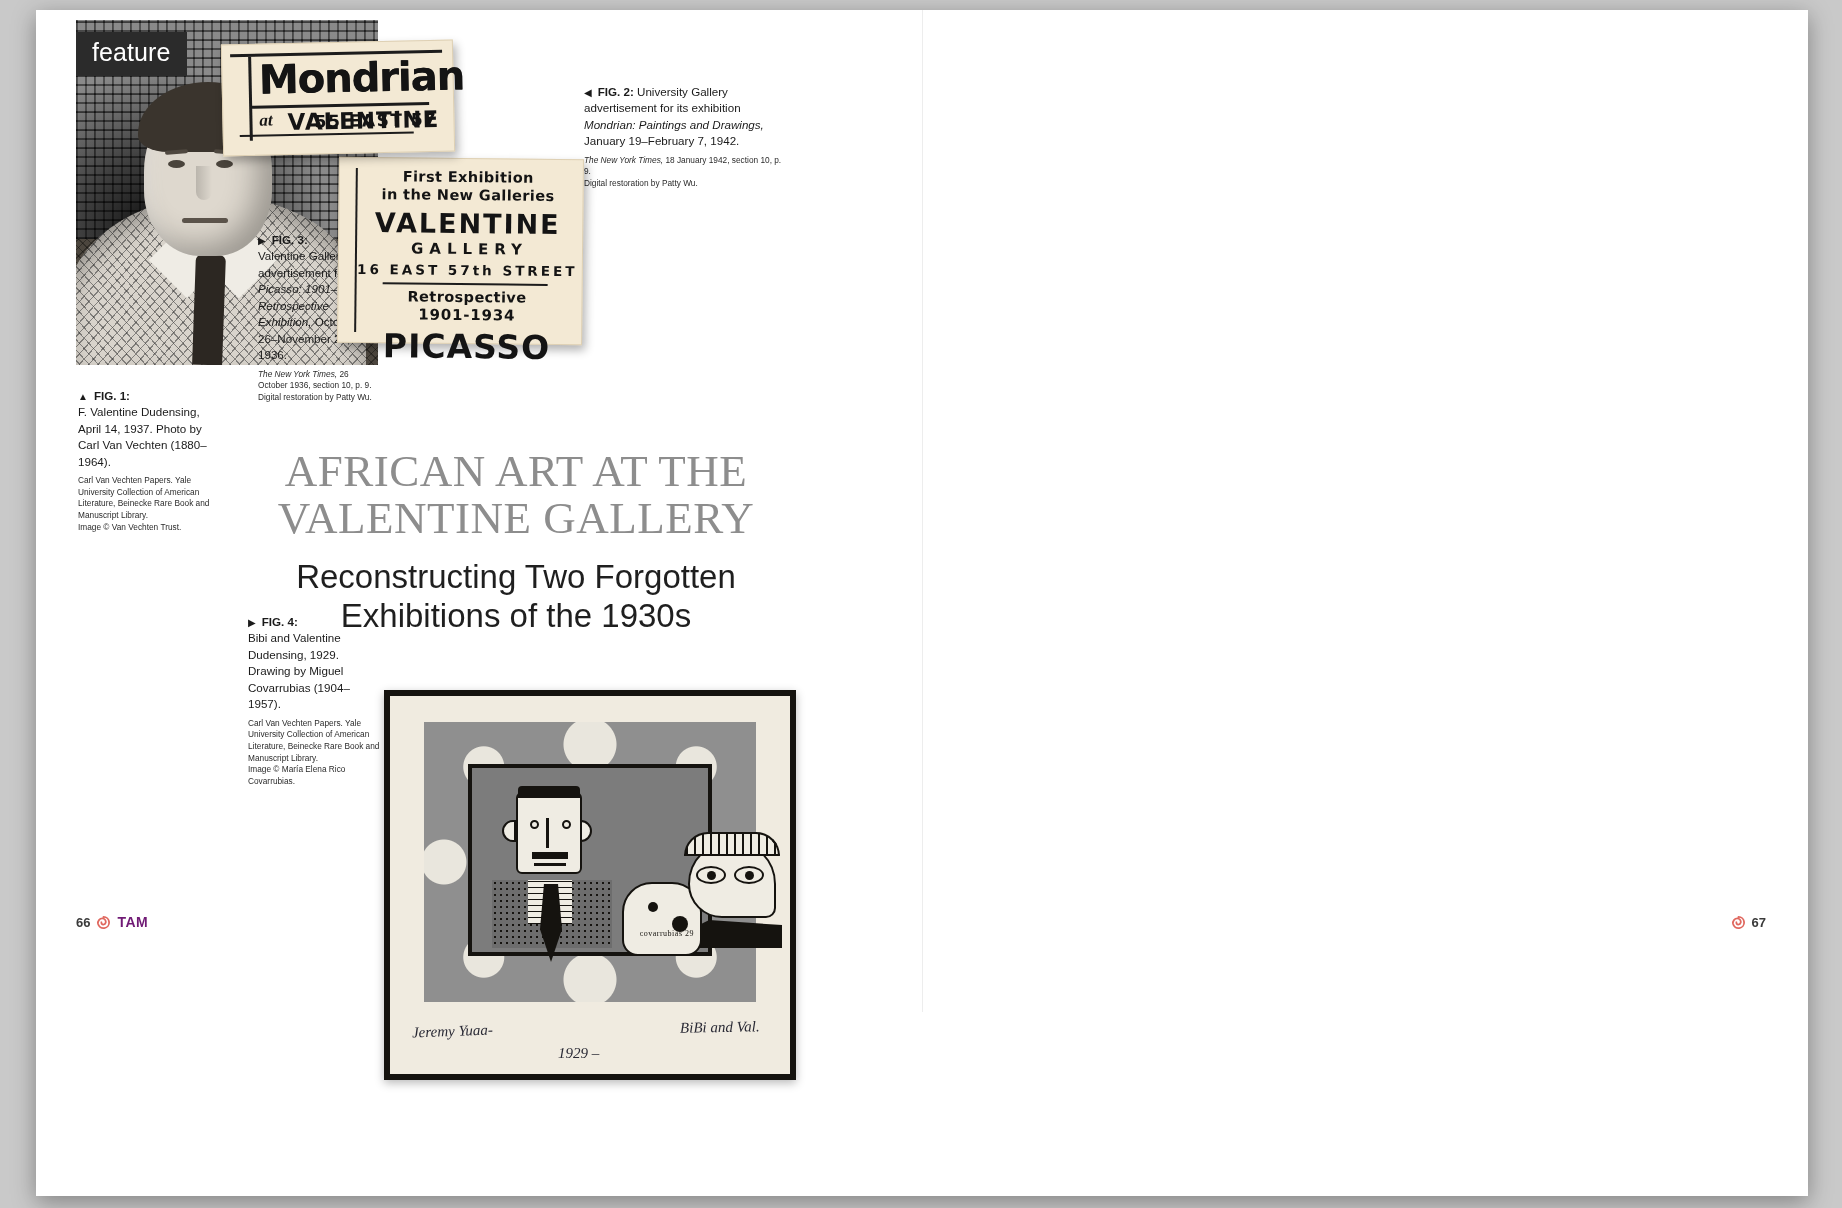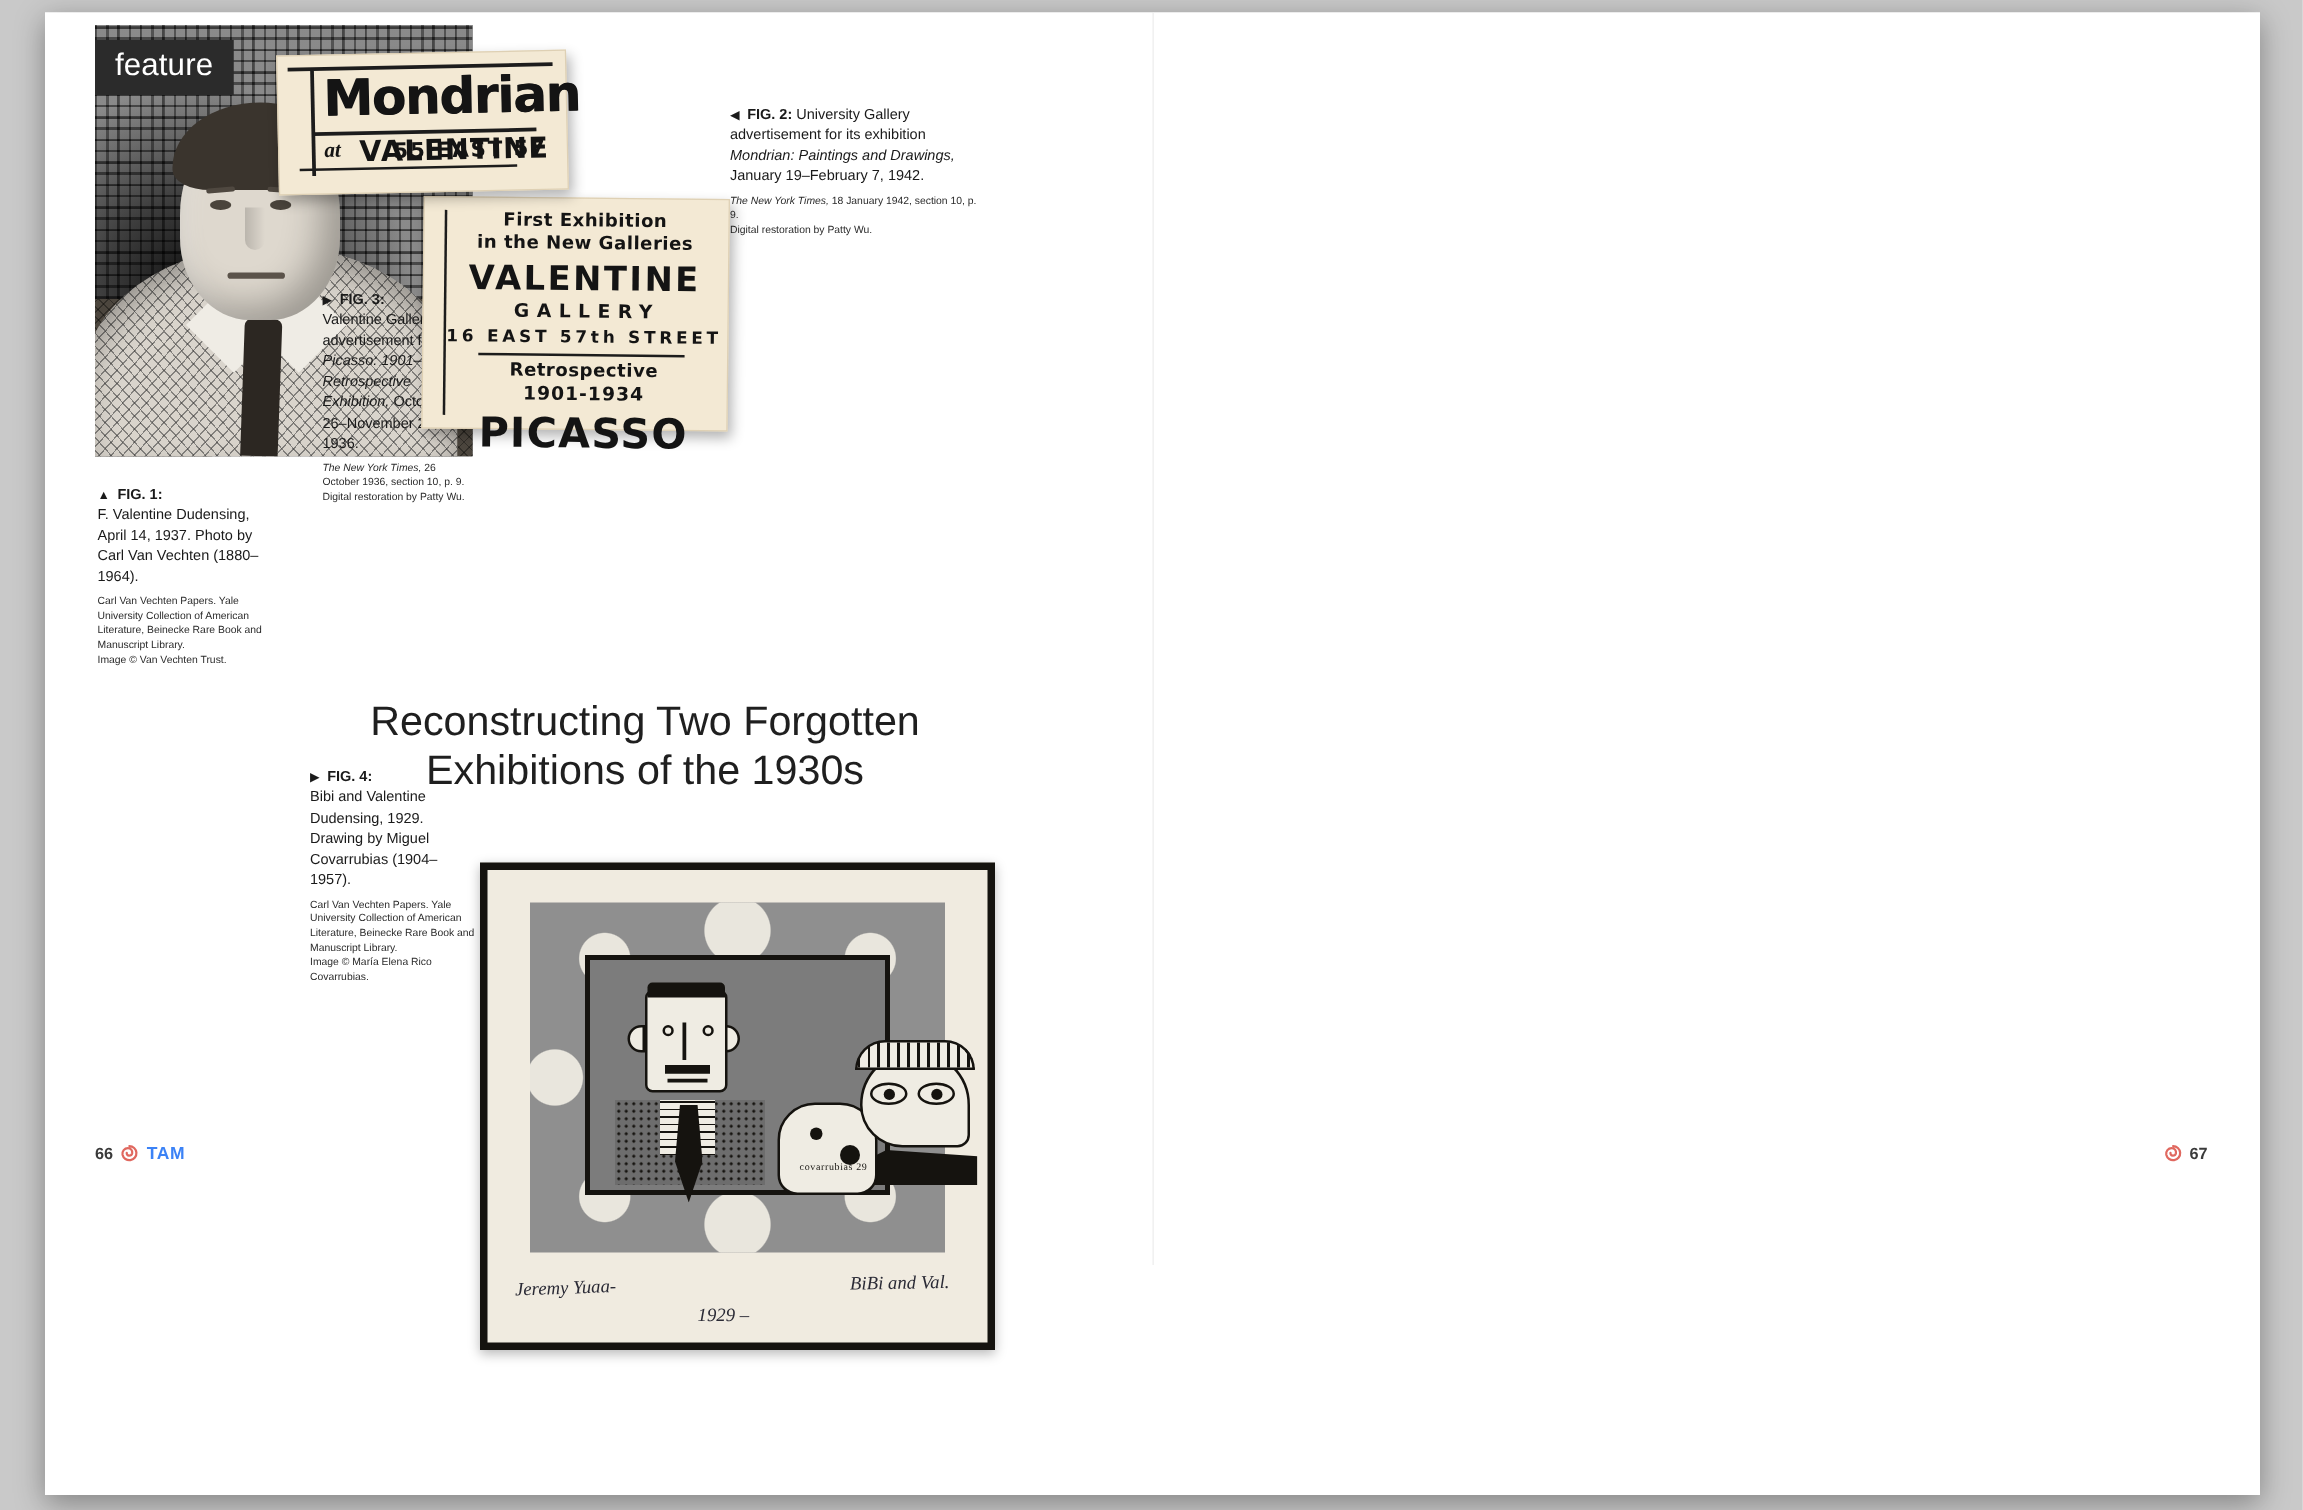--- a/index.html
+++ b/index.html
@@ -303,21 +303,21 @@
   }
   .drawing .hand-l { left: 22px; bottom: 34px; transform: rotate(-2deg); }
   .drawing .hand-r { right: 30px; bottom: 38px; transform: rotate(-1deg); }
   .drawing .hand-c { left: 168px; bottom: 12px; }
 
   
   .footer { position: absolute; bottom: 82px; display: flex; align-items: center; gap: 6px; }
   .footer-l { left: 40px; }
   .footer-r { right: 42px; }
   .folio { font-size: 13px; font-weight: bold; color: #3a3a3a; }
-  .tam { font-size: 14px; font-weight: bold; color: #3b82f6; letter-spacing: .5px; }
+  .tam { font-size: 14px; font-weight: bold; color: #701a75; letter-spacing: .5px; }
   .spiral { width: 15px; height: 15px; display: inline-block; }
 </style>
 </head>
 <body>
 
 <div class="spread">
 
   <div class="page page-left">
 
     <div class="photo">
@@ -391,20 +391,24 @@
       <div class="cap-main">
         <span class="tri">▲</span><b>FIG. 1:</b><br>
         <span>F. Valentine Dudensing, April 14, 1937. Photo by Carl Van Vechten (1880–1964).</span>
       </div>
       <div class="cap-credit">
         <span>Carl Van Vechten Papers. Yale University Collection of American Literature, Beinecke Rare Book and Manuscript Library.</span><br>
         <span>Image © Van Vechten Trust.</span>
       </div>
     </div>
 
+    <div class="title">
+      <div>AFRICAN ART AT THE</div>
+      <div>VALENTINE GALLERY</div>
+    </div>
     <div class="subtitle">
       <div>Reconstructing Two Forgotten</div>
       <div>Exhibitions of the 1930s</div>
     </div>
 
     <div class="cap cap-fig4">
       <div class="cap-main">
         <span class="tri">▶</span><b>FIG. 4:</b><br>
         <span>Bibi and Valentine Dudensing, 1929. Drawing by Miguel Covarrubias (1904–1957).</span>
       </div>

